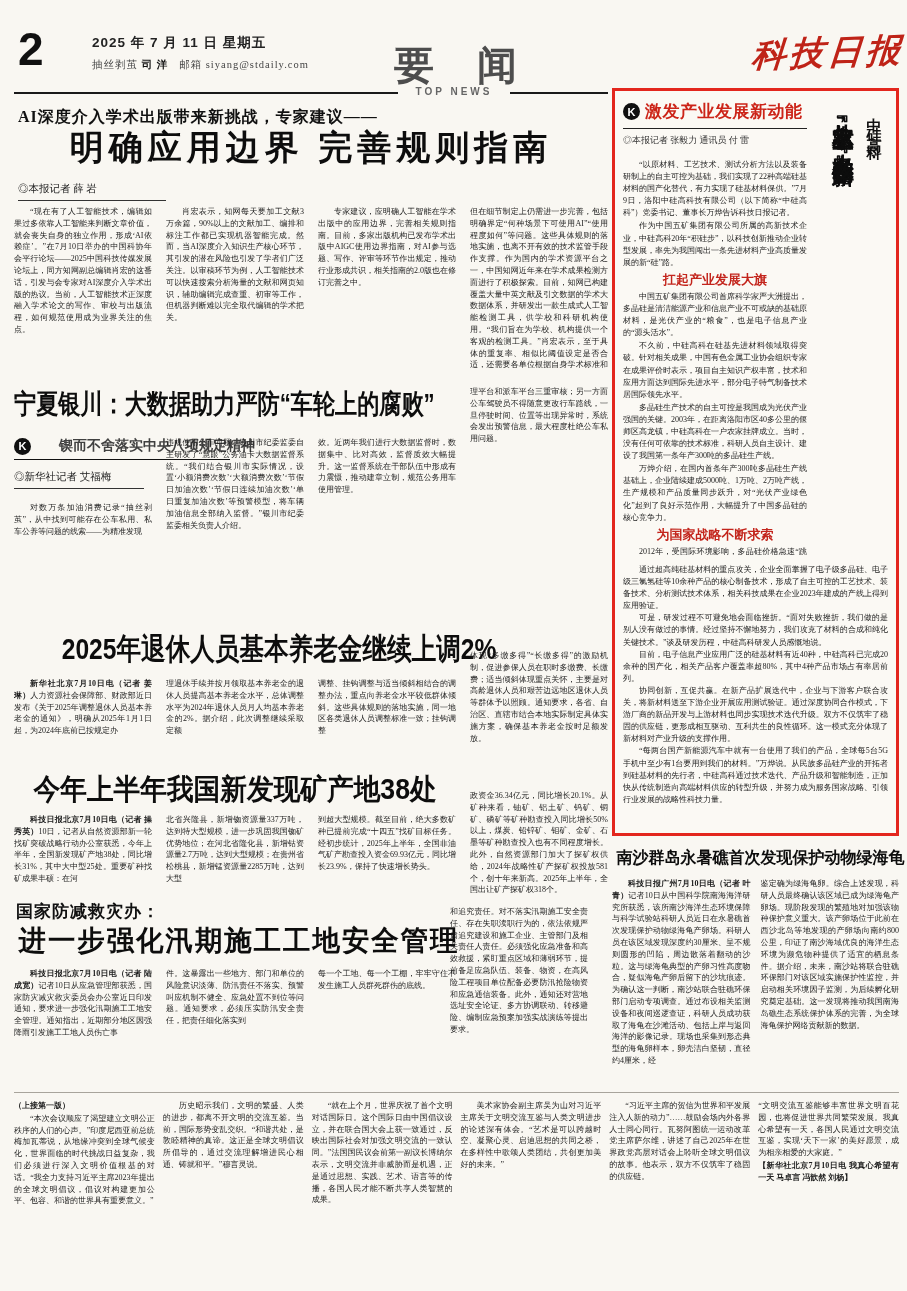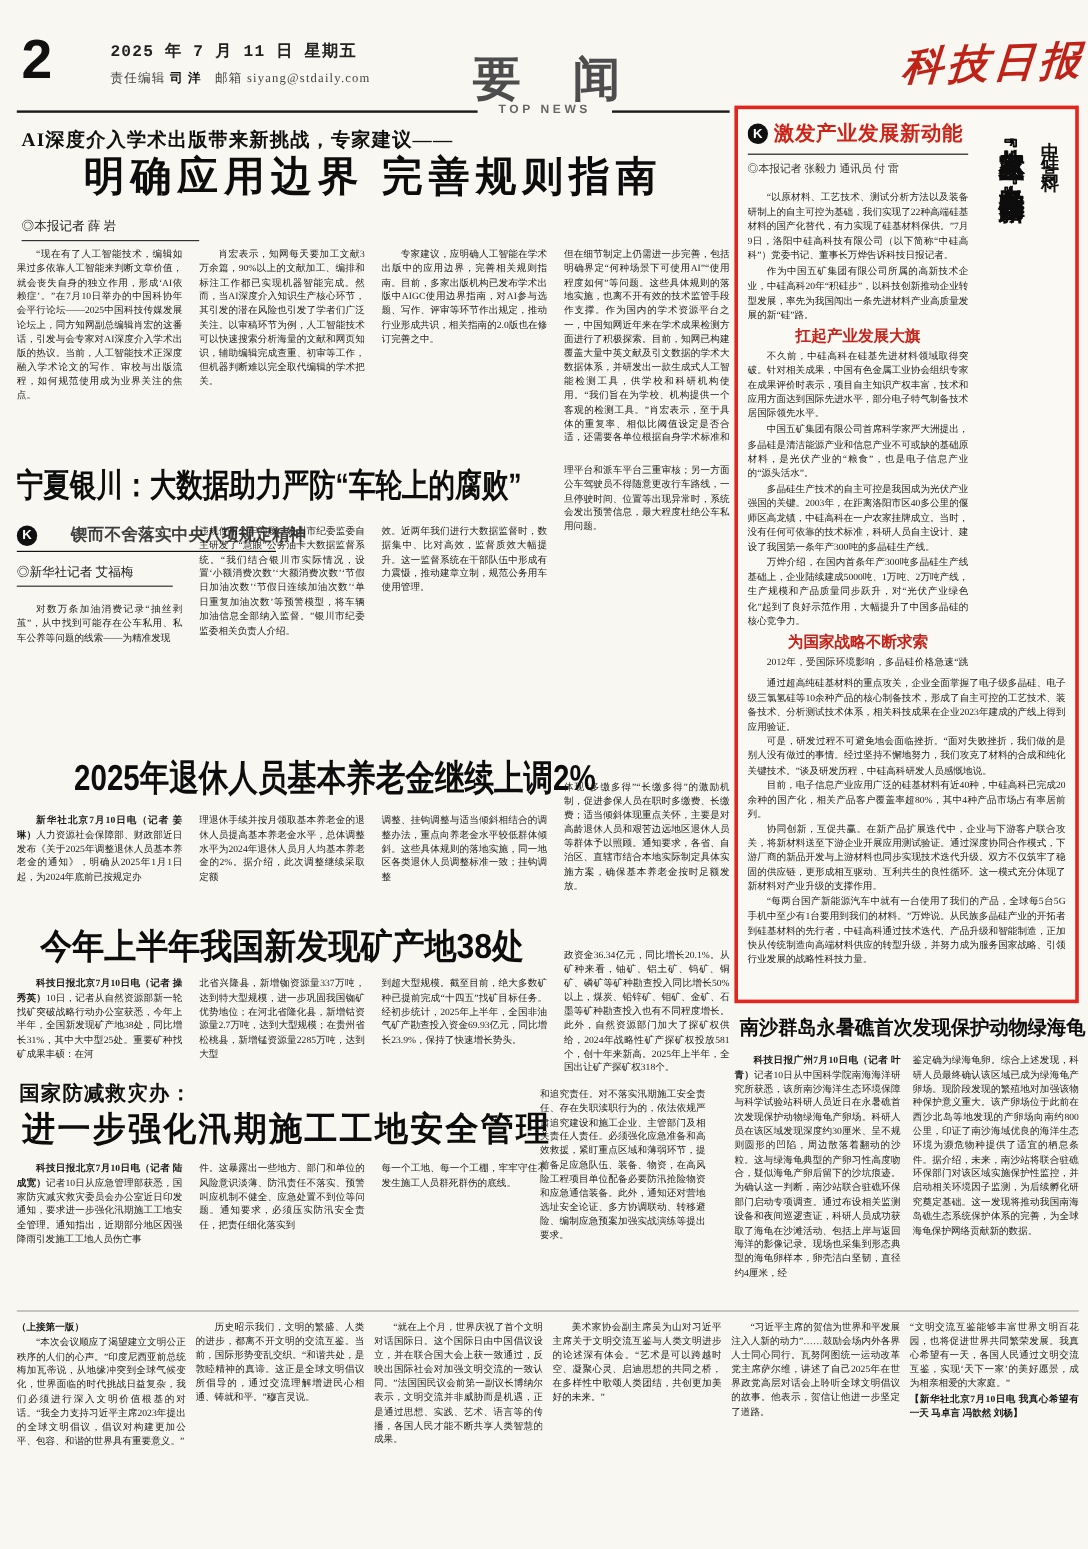--- a/index.html
+++ b/index.html
@@ -1,21 +1,21 @@
 <!DOCTYPE html>
 <html><head>
 <meta charset="utf-8">
 <style>
   html,body{margin:0;padding:0;background:#e8e6e0;}
   .sheet{position:relative;width:907px;height:1291px;background:#f9f7f2;overflow:hidden;
          font-family:"Liberation Serif",serif;color:#1b1b1b;margin:0 auto;}
   .abs{position:absolute;}
   
   .pagenum{font-family:"Liberation Sans",sans-serif;font-weight:bold;font-size:46px;line-height:1;color:#111;}
-  .date{font-family:Liberation Mono, monospace;font-weight:bold;font-size:13.5px;letter-spacing:1px;color:#222;}
+  .date{font-family:Liberation Sans, sans-serif;font-weight:bold;font-size:13.5px;letter-spacing:1px;color:#222;}
   .editorrow{font-size:10.5px;color:#444;letter-spacing:1px;}
   .editorrow b{color:#111;}
   .headrule{height:2px;background:#1a1a1a;}
   .sectioncn{font-family:"Liberation Sans",sans-serif;font-weight:bold;font-size:40px;letter-spacing:16px;color:#4d4d4d;}
   .sectionen{font-family:"Liberation Sans",sans-serif;font-weight:bold;font-size:10px;letter-spacing:3px;color:#666;
              background:#f9f7f2;text-align:center;}
   .masthead{font-weight:bold;font-style:italic;font-size:34px;letter-spacing:4px;color:#bf2318;
             transform:skewX(-6deg) rotate(-2deg);white-space:nowrap;}
   
   .hl{font-family:"Liberation Sans",sans-serif;font-weight:bold;color:#0d0d0d;line-height:1.1;}
@@ -58,21 +58,21 @@
   .credit{font-weight:bold;}
 </style>
 </head>
 <body>
 
 <div class="sheet">
 
   <div class="abs pagenum" style="left:18px;top:26px;">2</div>
   <div class="abs date" style="left:92px;top:34px;">2025 年 7 月 11 日  星期五</div>
   <div class="abs editorrow" style="left:92px;top:58px;">
-    <span>责任编辑</span>
+    <span>抽丝剥茧</span>
     <b>司 洋</b>&nbsp;&nbsp;
     <span>邮箱</span>
     <span>siyang@stdaily.com</span>
   </div>
   <div class="abs headrule" style="left:14px;top:92px;width:594px;"></div>
   <div class="abs sectioncn" style="left:394px;top:38px;">要 闻</div>
   <div class="abs sectionen" style="left:398px;top:86px;width:112px;">TOP NEWS</div>
   <div class="abs masthead" style="left:752px;top:30px;">科技日报</div>
 
   <div>
@@ -100,22 +100,22 @@
       <div class="rb-left">
         <div class="rb-series">
           <span class="kicon">K</span>
           <span class="rb-seriestitle">激发产业发展新动能</span>
         </div>
         <div class="rb-byline">◎本报记者  张毅力  通讯员  付 雷</div>
         <div class="col" style="height:400px;margin-top:12px;">
           <p>“以原材料、工艺技术、测试分析方法以及装备研制上的自主可控为基础，我们实现了22种高端硅基材料的国产化替代，有力实现了硅基材料保供。”7月9日，洛阳中硅高科技有限公司（以下简称“中硅高科”）党委书记、董事长万烨告诉科技日报记者。</p>
           <p>作为中国五矿集团有限公司所属的高新技术企业，中硅高科20年“积硅步”，以科技创新推动企业转型发展，率先为我国闯出一条先进材料产业高质量发展的新“硅”路。</p>
           <p class="subhead">扛起产业发展大旗</p>
+          <p>中国五矿集团有限公司首席科学家严大洲提出，多晶硅是清洁能源产业和信息产业不可或缺的基础原材料，是光伏产业的“粮食”，也是电子信息产业的“源头活水”。</p>
           <p>不久前，中硅高科在硅基先进材料领域取得突破。针对相关成果，中国有色金属工业协会组织专家在成果评价时表示，项目自主知识产权丰富，技术和应用方面达到国际先进水平，部分电子特气制备技术居国际领先水平。</p>
-          <p>中国五矿集团有限公司首席科学家严大洲提出，多晶硅是清洁能源产业和信息产业不可或缺的基础原材料，是光伏产业的“粮食”，也是电子信息产业的“源头活水”。</p>
           <p>多晶硅生产技术的自主可控是我国成为光伏产业强国的关键。2003年，在距离洛阳市区40多公里的偃师区高龙镇，中硅高科在一户农家挂牌成立。当时，没有任何可依靠的技术标准，科研人员自主设计、建设了我国第一条年产300吨的多晶硅生产线。</p>
           <p>万烨介绍，在国内首条年产300吨多晶硅生产线基础上，企业陆续建成5000吨、1万吨、2万吨产线，生产规模和产品质量同步跃升，对“光伏产业绿色化”起到了良好示范作用，大幅提升了中国多晶硅的核心竞争力。</p>
           <p class="subhead">为国家战略不断求索</p>
           <p>2012年，受国际环境影响，多晶硅价格急速“跳水”，成本严重倒挂，全国九成以上的多晶硅企业关停、停产。“走高端产品研发和产业化，才能将中硅高科的技术优势最大化。”万烨回忆说，停产一年后，中硅高科决定把多晶硅产品向高附加值方向延伸。</p>
         </div>
       </div>
       <div class="rb-vert">
         <span class="vprefix">中硅高科：</span>
         <span class="vtitle">从农家『出发』，走出一条『硅』基创新路</span>
       </div>
@@ -236,21 +236,21 @@
     <div class="col">
         <p>历史昭示我们，文明的繁盛、人类的进步，都离不开文明的交流互鉴。当前，国际形势变乱交织。“和谐共处，是敦睦精神的真谛。这正是全球文明倡议所倡导的，通过交流理解增进民心相通、铸就和平。”穆言灵说。</p>
       </div>
     <div class="col">
         <p>“就在上个月，世界庆祝了首个文明对话国际日。这个国际日由中国倡议设立，并在联合国大会上获一致通过，反映出国际社会对加强文明交流的一致认同。”法国国民议会前第一副议长博纳尔表示，文明交流并非威胁而是机遇，正是通过思想、实践、艺术、语言等的传播，各国人民才能不断共享人类智慧的成果。</p>
       </div>
     <div class="col">
         <p>美术家协会副主席吴为山对习近平主席关于文明交流互鉴与人类文明进步的论述深有体会。“艺术是可以跨越时空、凝聚心灵、启迪思想的共同之桥，在多样性中歌颂人类团结，共创更加美好的未来。”</p>
       </div>
     <div class="col">
-        <p>“习近平主席的贺信为世界和平发展注入人新的动力”……鼓励会场内外各界人士同心同行。瓦努阿图统一运动改革党主席萨尔维，讲述了自己2025年在世界政党高层对话会上聆听全球文明倡议的故事。他表示，贺信让他进一步坚定了道路。</p>
+        <p>“习近平主席的贺信为世界和平发展注入人新的动力”……鼓励会场内外各界人士同心同行。瓦努阿图统一运动改革党主席萨尔维，讲述了自己2025年在世界政党高层对话会上聆听全球文明倡议的故事。他表示，双方不仅筑牢了稳固的供应链。</p>
       </div>
     <div class="col">
       <p class="ni">“文明交流互鉴能够丰富世界文明百花园，也将促进世界共同繁荣发展。我真心希望有一天，各国人民通过文明交流互鉴，实现‘天下一家’的美好愿景，成为相亲相爱的大家庭。”</p>
       <p class="ni credit">【新华社北京7月10日电  我真心希望有一天 马卓言 冯歆然 刘杨】</p>
     </div>
   </div>
 
 </div>
 
 </body></html>

